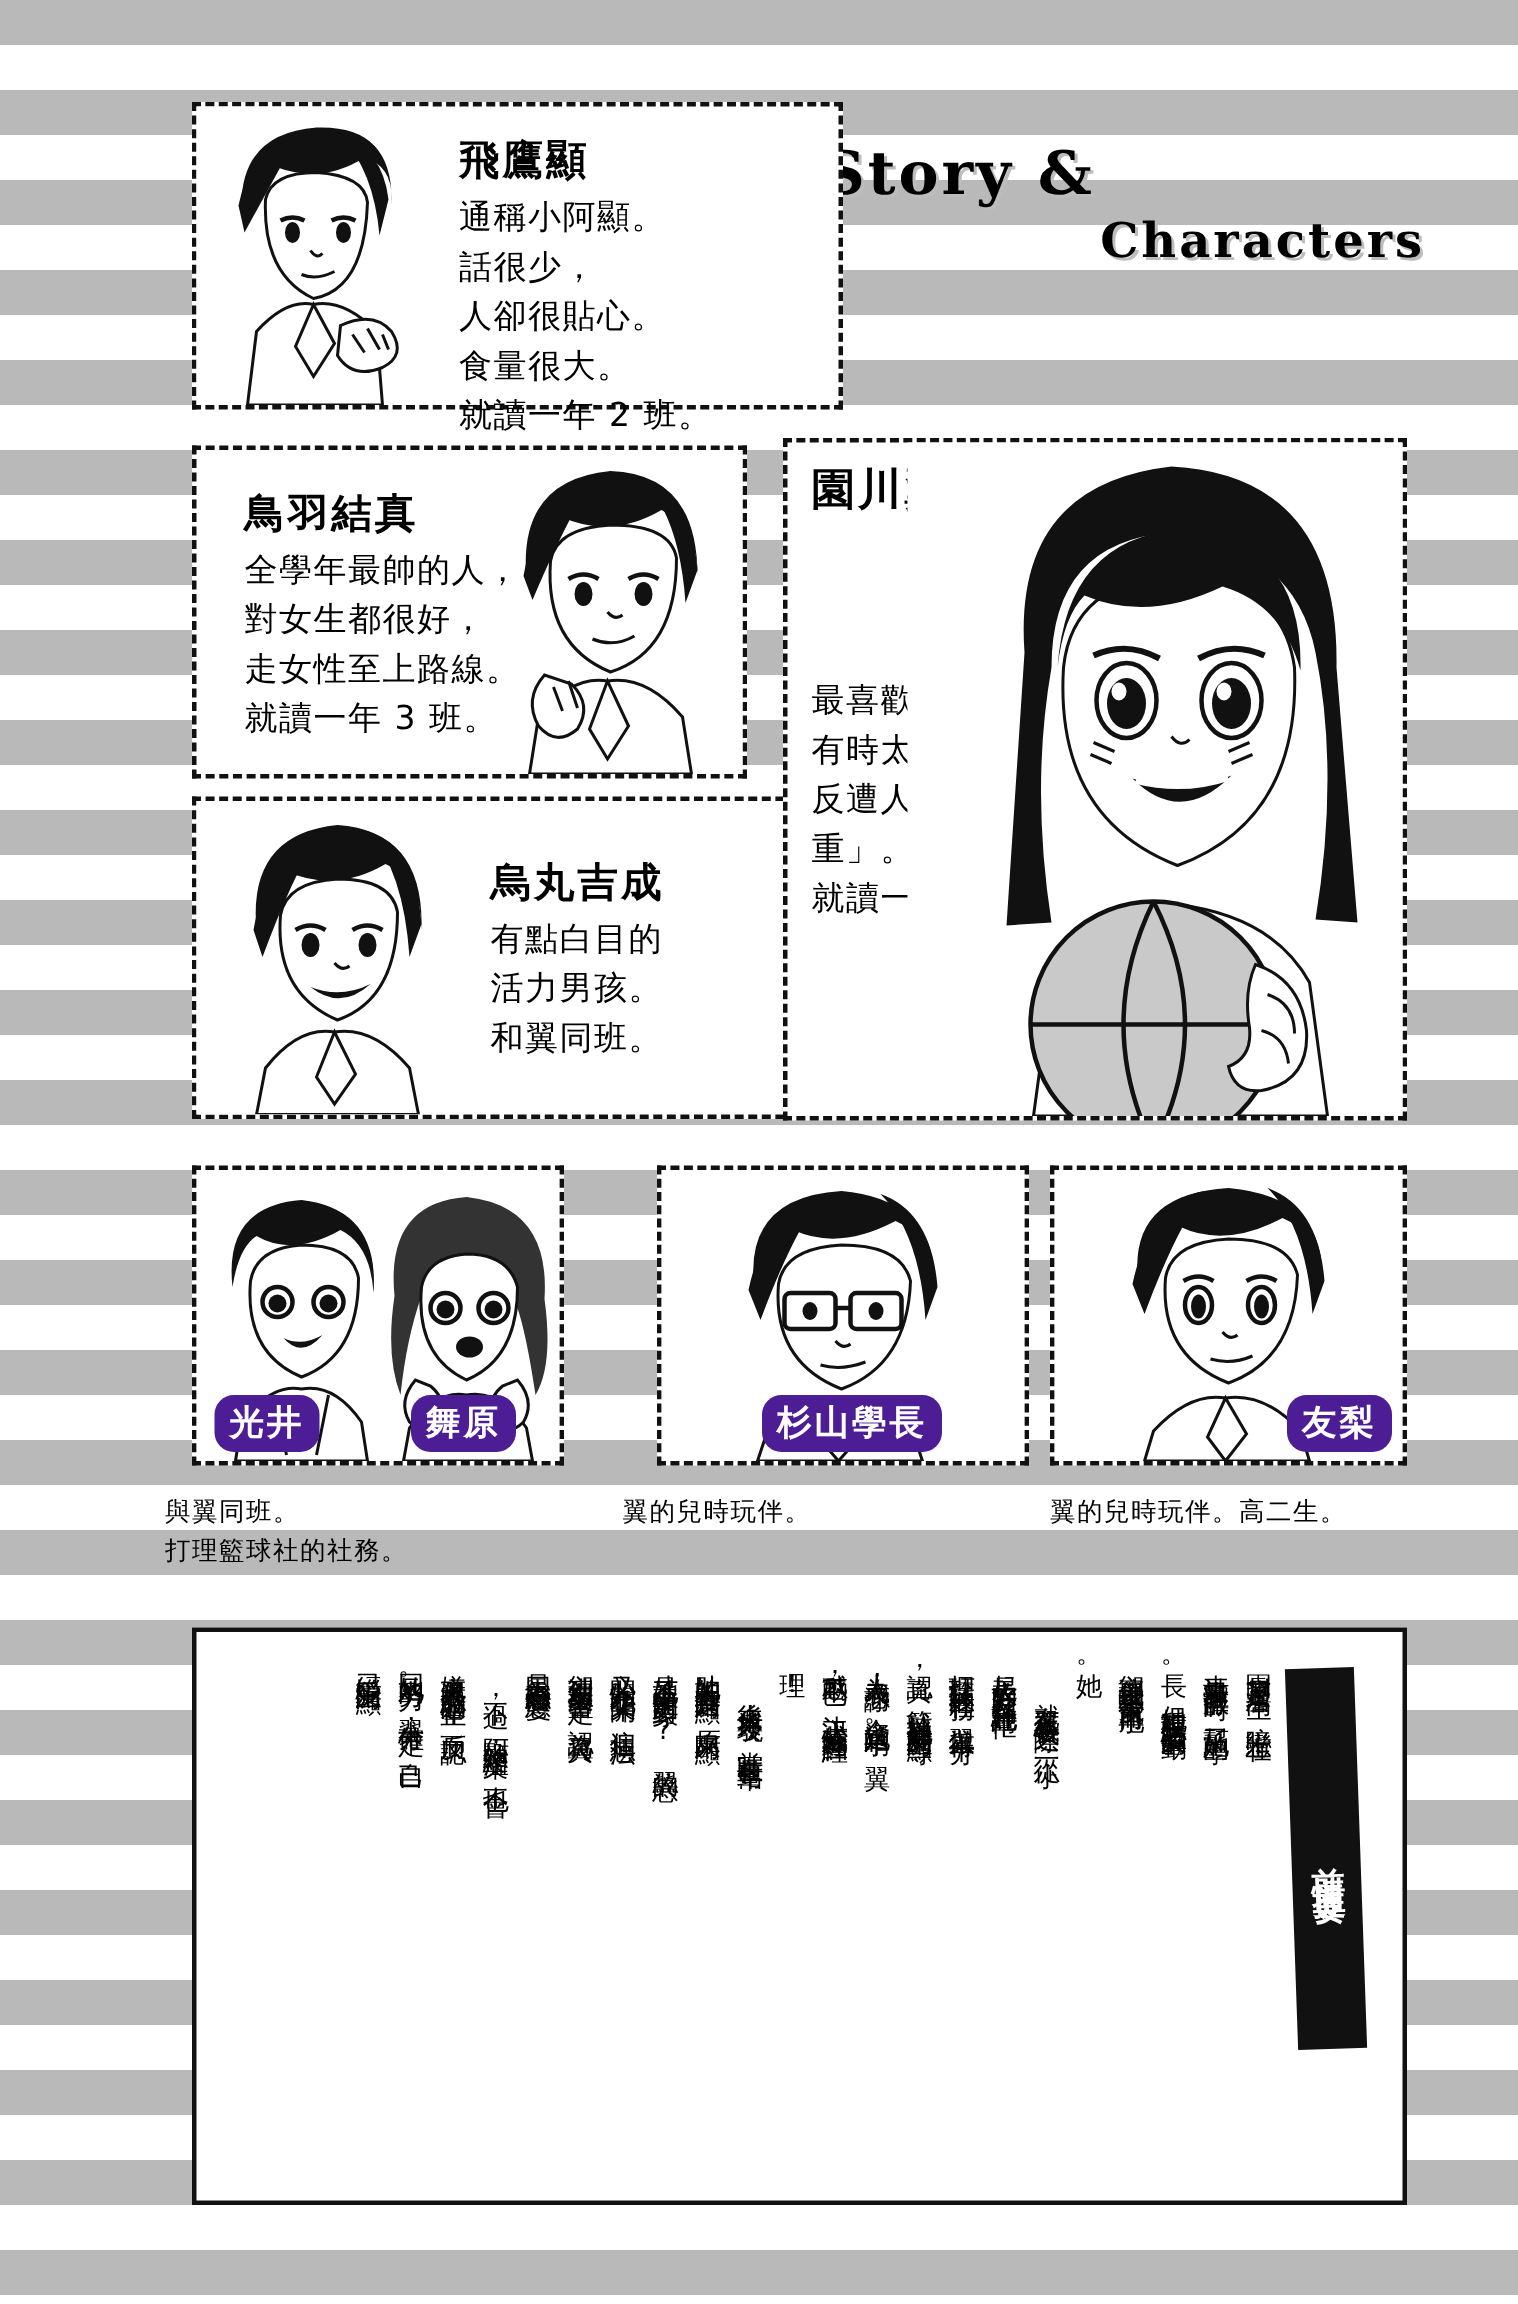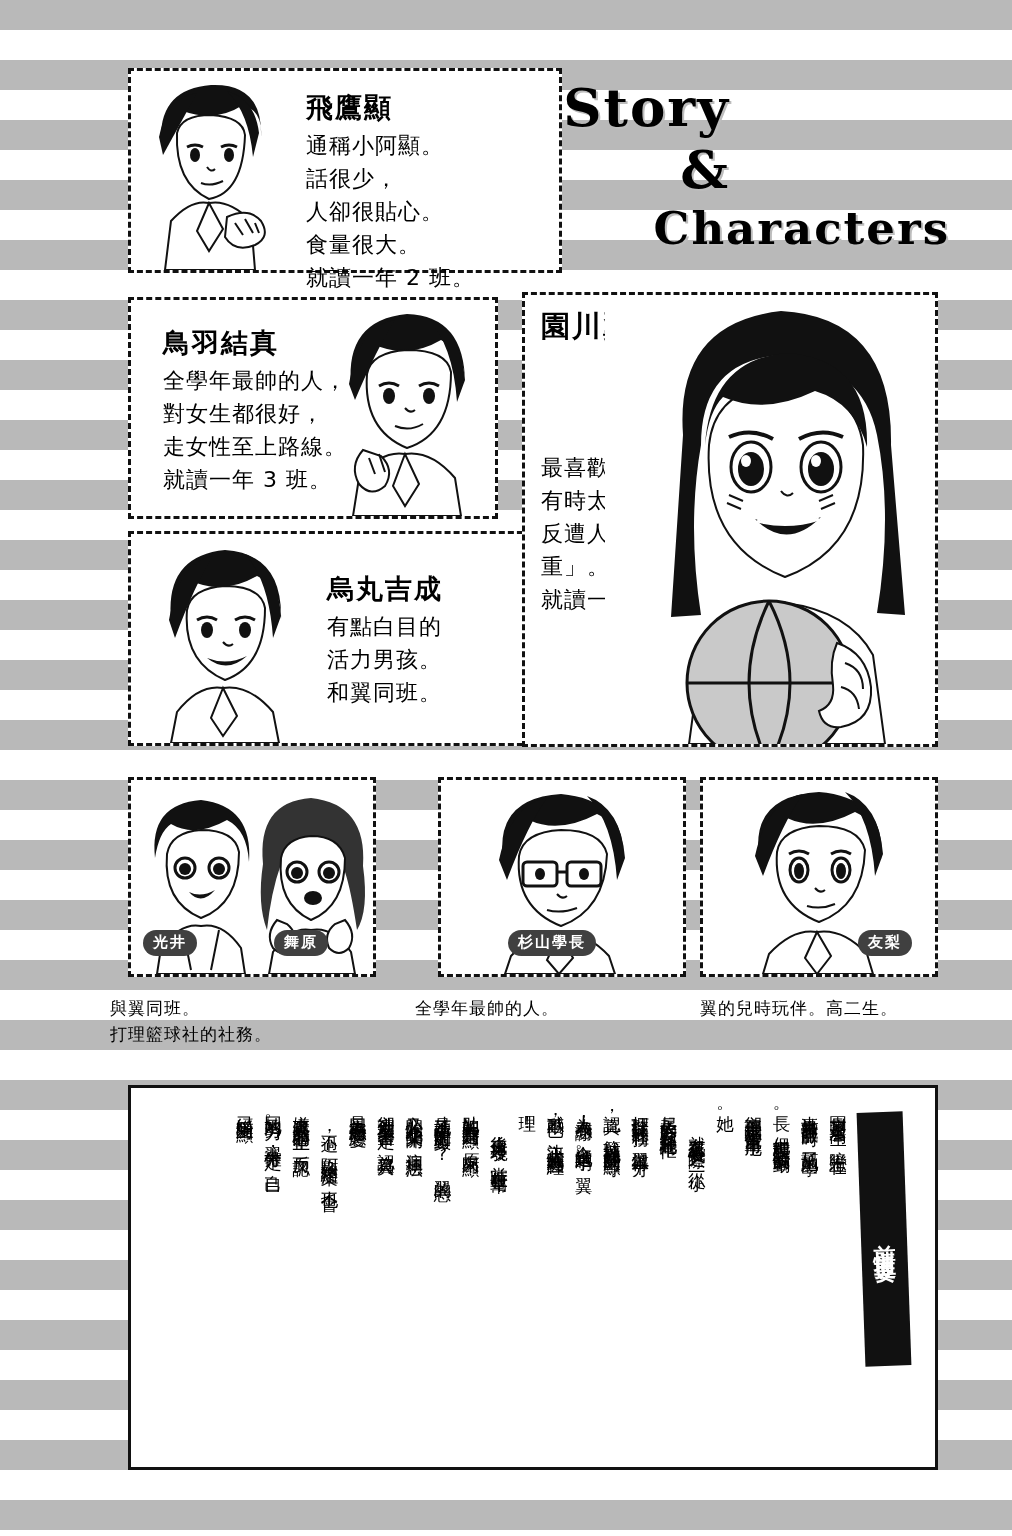--- a/index.html
+++ b/index.html
@@ -31,28 +31,28 @@
     font-size:62px;font-weight:bold;letter-spacing:6px;
     line-height:1;
     color:#111;
     -webkit-text-stroke:1px #000;
     text-shadow:3px 3px 0 #9a9a9a;
     white-space:nowrap;
     padding-right:8px;
   }
   .title-sub1{
     font-family:"DejaVu Serif","Liberation Serif",serif;
-    font-size:53px;font-weight:bold;font-style:normal;
+    font-size:40px;font-weight:bold;font-style:normal;
     letter-spacing:2px;
-    margin-top:14px;margin-right:230px;
+    margin-top:30px;margin-right:230px;
     text-shadow:2px 2px 0 #bdbdbd;
   }
   .title-sub2{
     font-family:"DejaVu Serif","Liberation Serif",serif;
-    font-size:45px;font-weight:bold;
+    font-size:32px;font-weight:bold;
     letter-spacing:2px;
     margin-top:2px;margin-right:10px;
     text-shadow:2px 2px 0 #bdbdbd;
   }
   
   .dbox{
     position:absolute;
     background:#fff;
     border:3px dashed #111;
     box-sizing:border-box;
@@ -71,22 +71,22 @@
     font-size:22px;line-height:1.5;letter-spacing:1px;
     white-space:pre-line;
     margin-top:6px;
   }
   
   .sbox{
     position:absolute;background:#fff;border:3px dashed #111;box-sizing:border-box;
   }
   .tagname{
     position:absolute;
-    background:#404040;color:#fff;
-    font-size:15px;font-weight:bold;letter-spacing:2px;
+    background:#4c1d95;color:#fff;
+    font-size:23px;font-weight:bold;letter-spacing:2px;
     padding:3px 10px 4px 10px;
     border-radius:13px;
     white-space:nowrap;
   }
   .undertext{
     position:absolute;
     font-size:17px;line-height:1.55;letter-spacing:1px;
     white-space:pre-line;
     color:#000;
   }
@@ -336,21 +336,21 @@
     <path d="M112 108 Q117 114 122 110" stroke="#111" stroke-width="2" fill="none"></path>
     <path d="M104 126 Q118 130 132 124" stroke="#111" stroke-width="2" fill="none"></path>
     <path d="M66 174 Q90 148 114 152 Q140 148 164 174 L170 194 L60 194Z" fill="#fff" stroke="#111" stroke-width="2"></path>
     <path d="M114 152 L102 178 L114 194 L128 176Z" fill="#fff" stroke="#111" stroke-width="2"></path>
   </svg>
 </div>
 <div class="tagname" style="left:858px;top:930px;">友梨</div>
 
 <div class="undertext" style="left:110px;top:995px;width:300px;">與翼同班。
 打理籃球社的社務。</div>
-<div class="undertext" style="left:415px;top:995px;width:280px;">全學年最帥的人。</div>
+<div class="undertext" style="left:415px;top:995px;width:280px;">翼的兒時玩伴。</div>
 <div class="undertext" style="left:700px;top:995px;width:300px;">翼的兒時玩伴。高二生。</div>
 
 <div class="storybox">
   <div class="story-inner">
     <div class="story-label">前情提要</div>
     <div class="story-col">園川翼是名高一生，暗戀上在</div>
     <div class="story-col">車站身體不舒服時，幫了她的學</div>
     <div class="story-col">長。但她種種貼心溫柔的舉動，</div>
     <div class="story-col">卻讓學長感到「太沉重」而甩了</div>
     <div class="story-col">她。</div>

